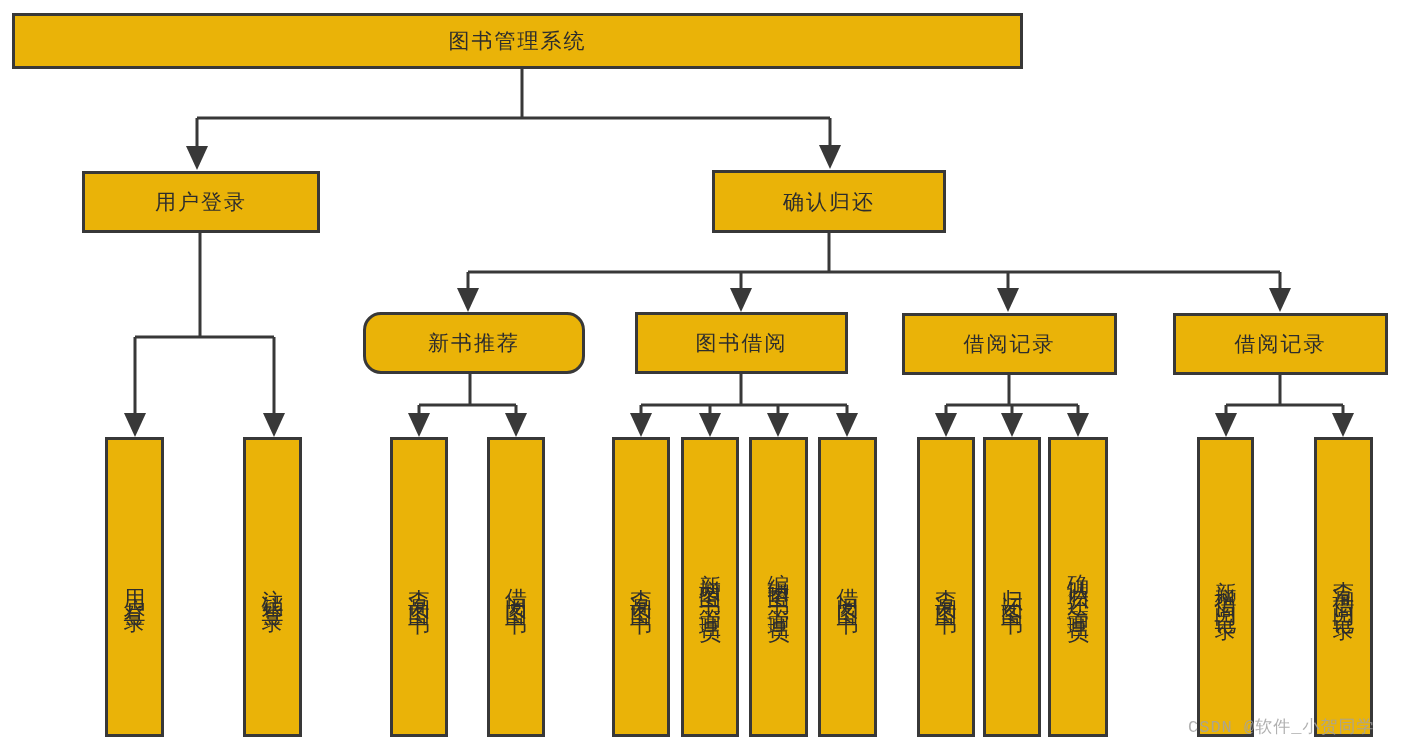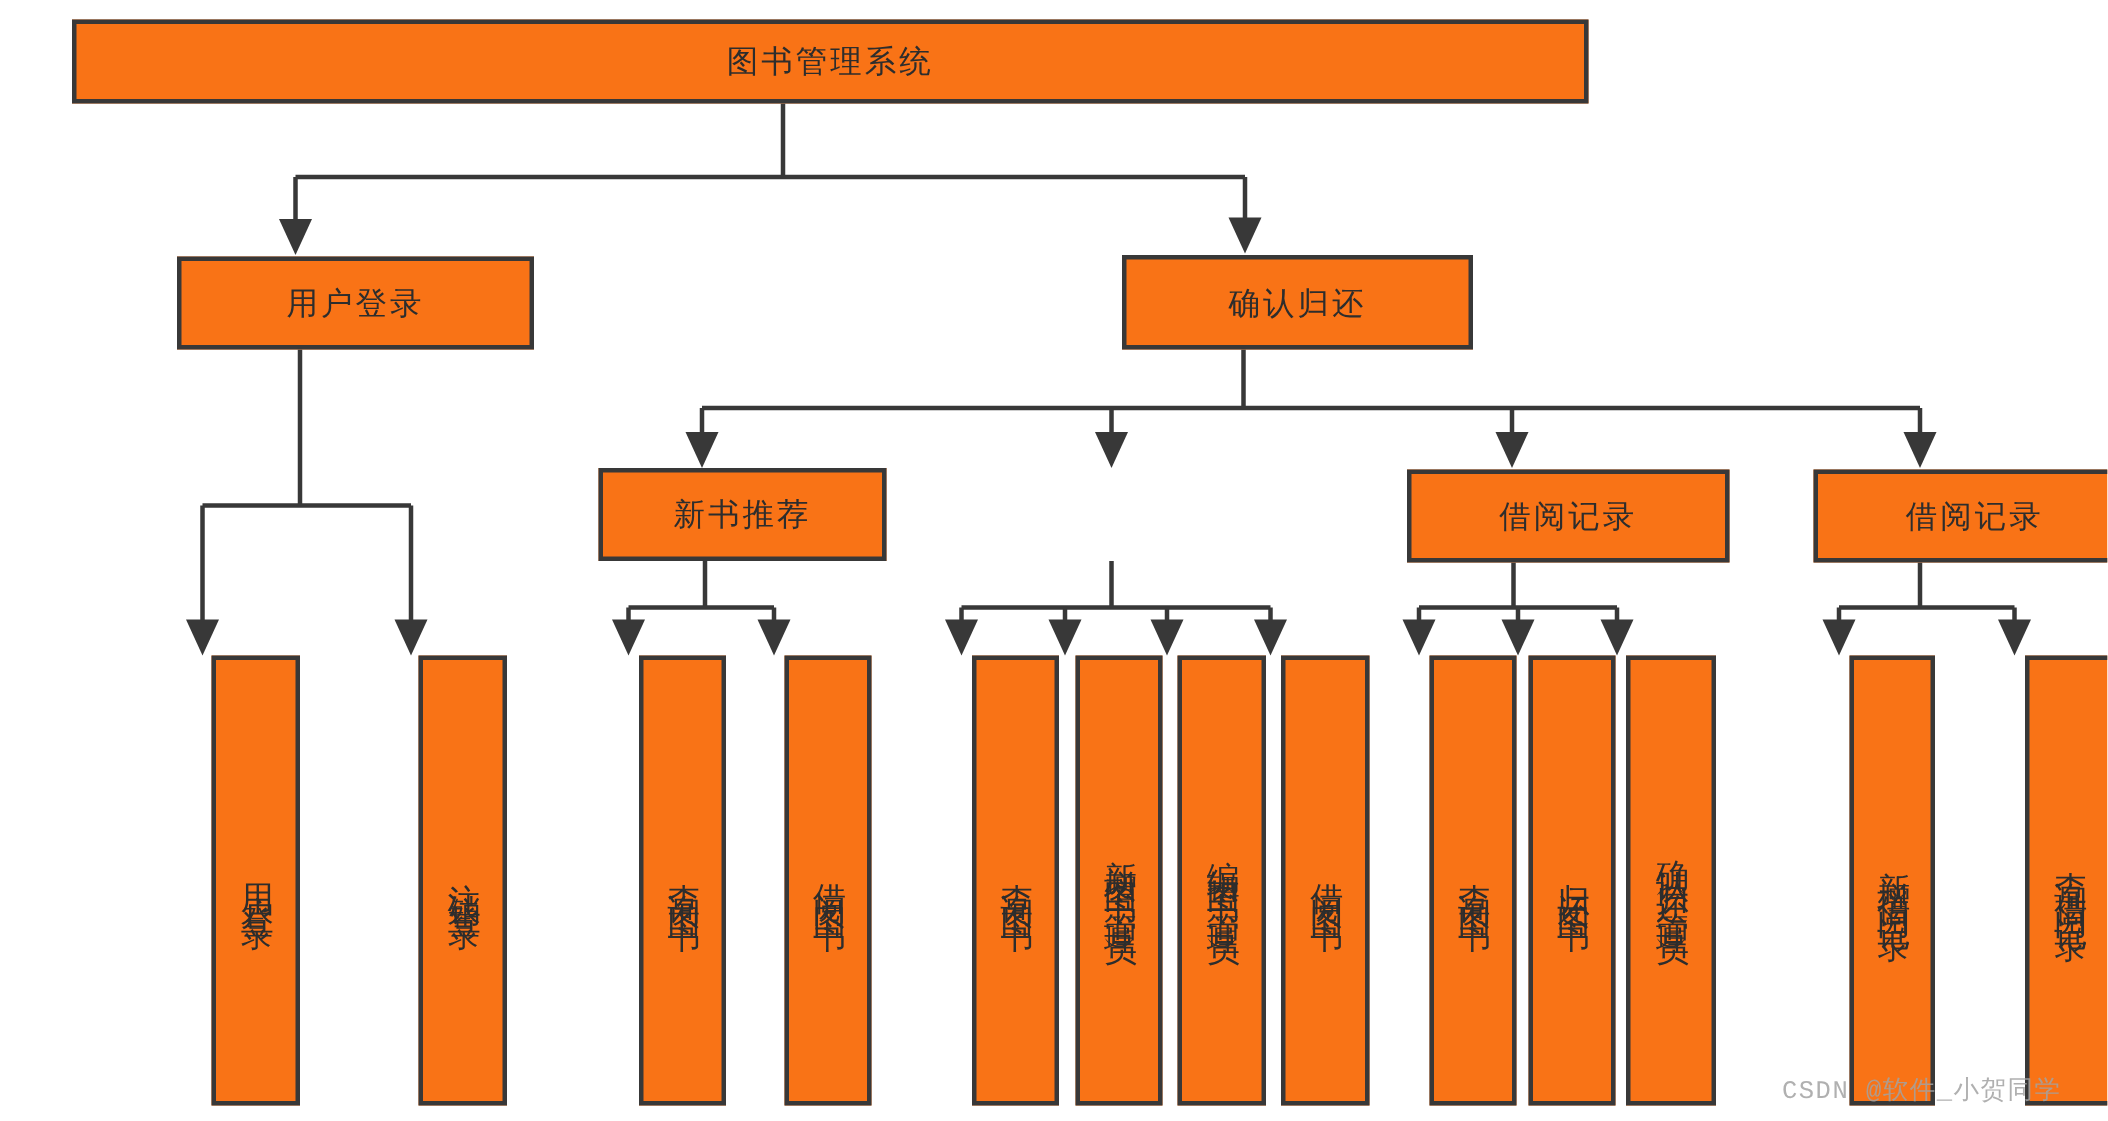--- a/index.html
+++ b/index.html
@@ -17,28 +17,27 @@
   }
   .connectors {
     position: absolute;
     left: 0;
     top: 0;
     z-index: 1;
   }
   .box {
     position: absolute;
     box-sizing: border-box;
-    background: #f97316;
+    background: #eab308;
     border: 3px solid #383838;
     color: #2d2d2d;
     display: flex;
     align-items: center;
     justify-content: center;
     z-index: 2;
-    margin-left: 36px;
   }
   .hbox {
     font-size: 21px;
     letter-spacing: 2px;
     white-space: nowrap;
   }
   .vbox {
     writing-mode: vertical-rl;
     text-orientation: mixed;
     font-size: 22px;
@@ -103,21 +102,22 @@
       <polygon points="1215,413 1237,413 1226,437"></polygon>
       <polygon points="1332,413 1354,413 1343,437"></polygon>
     </g>
   </svg>
 
   <div class="box hbox" style="left:12px; top:13px; width:1011px; height:56px;">图书管理系统</div>
 
   <div class="box hbox" style="left:82px; top:171px; width:238px; height:62px;">用户登录</div>
   <div class="box hbox" style="left:712px; top:170px; width:234px; height:63px;">确认归还</div>
 
-  <div class="box hbox" style="left:363px; top:312px; width:192px; height:62px;">新书推荐</div>
+  <div class="box hbox" style="left:363px; top:312px; width:222px; height:62px;border-radius:18px;">新书推荐</div>
+  <div class="box hbox" style="left:635px; top:312px; width:213px; height:62px;">图书借阅</div>
   <div class="box hbox" style="left:902px; top:313px; width:215px; height:62px;">借阅记录</div>
   <div class="box hbox" style="left:1173px; top:313px; width:215px; height:62px;">借阅记录</div>
 
   <div class="box vbox" style="left:105px; top:437px; width:59px; height:300px;">用户登录</div>
   <div class="box vbox" style="left:243px; top:437px; width:59px; height:300px;">注销登录</div>
 
   <div class="box vbox" style="left:390px; top:437px; width:58px; height:300px;">查询图书</div>
   <div class="box vbox" style="left:487px; top:437px; width:58px; height:300px;">借阅图书</div>
 
   <div class="box vbox" style="left:612px; top:437px; width:58px; height:300px;">查询图书</div>

